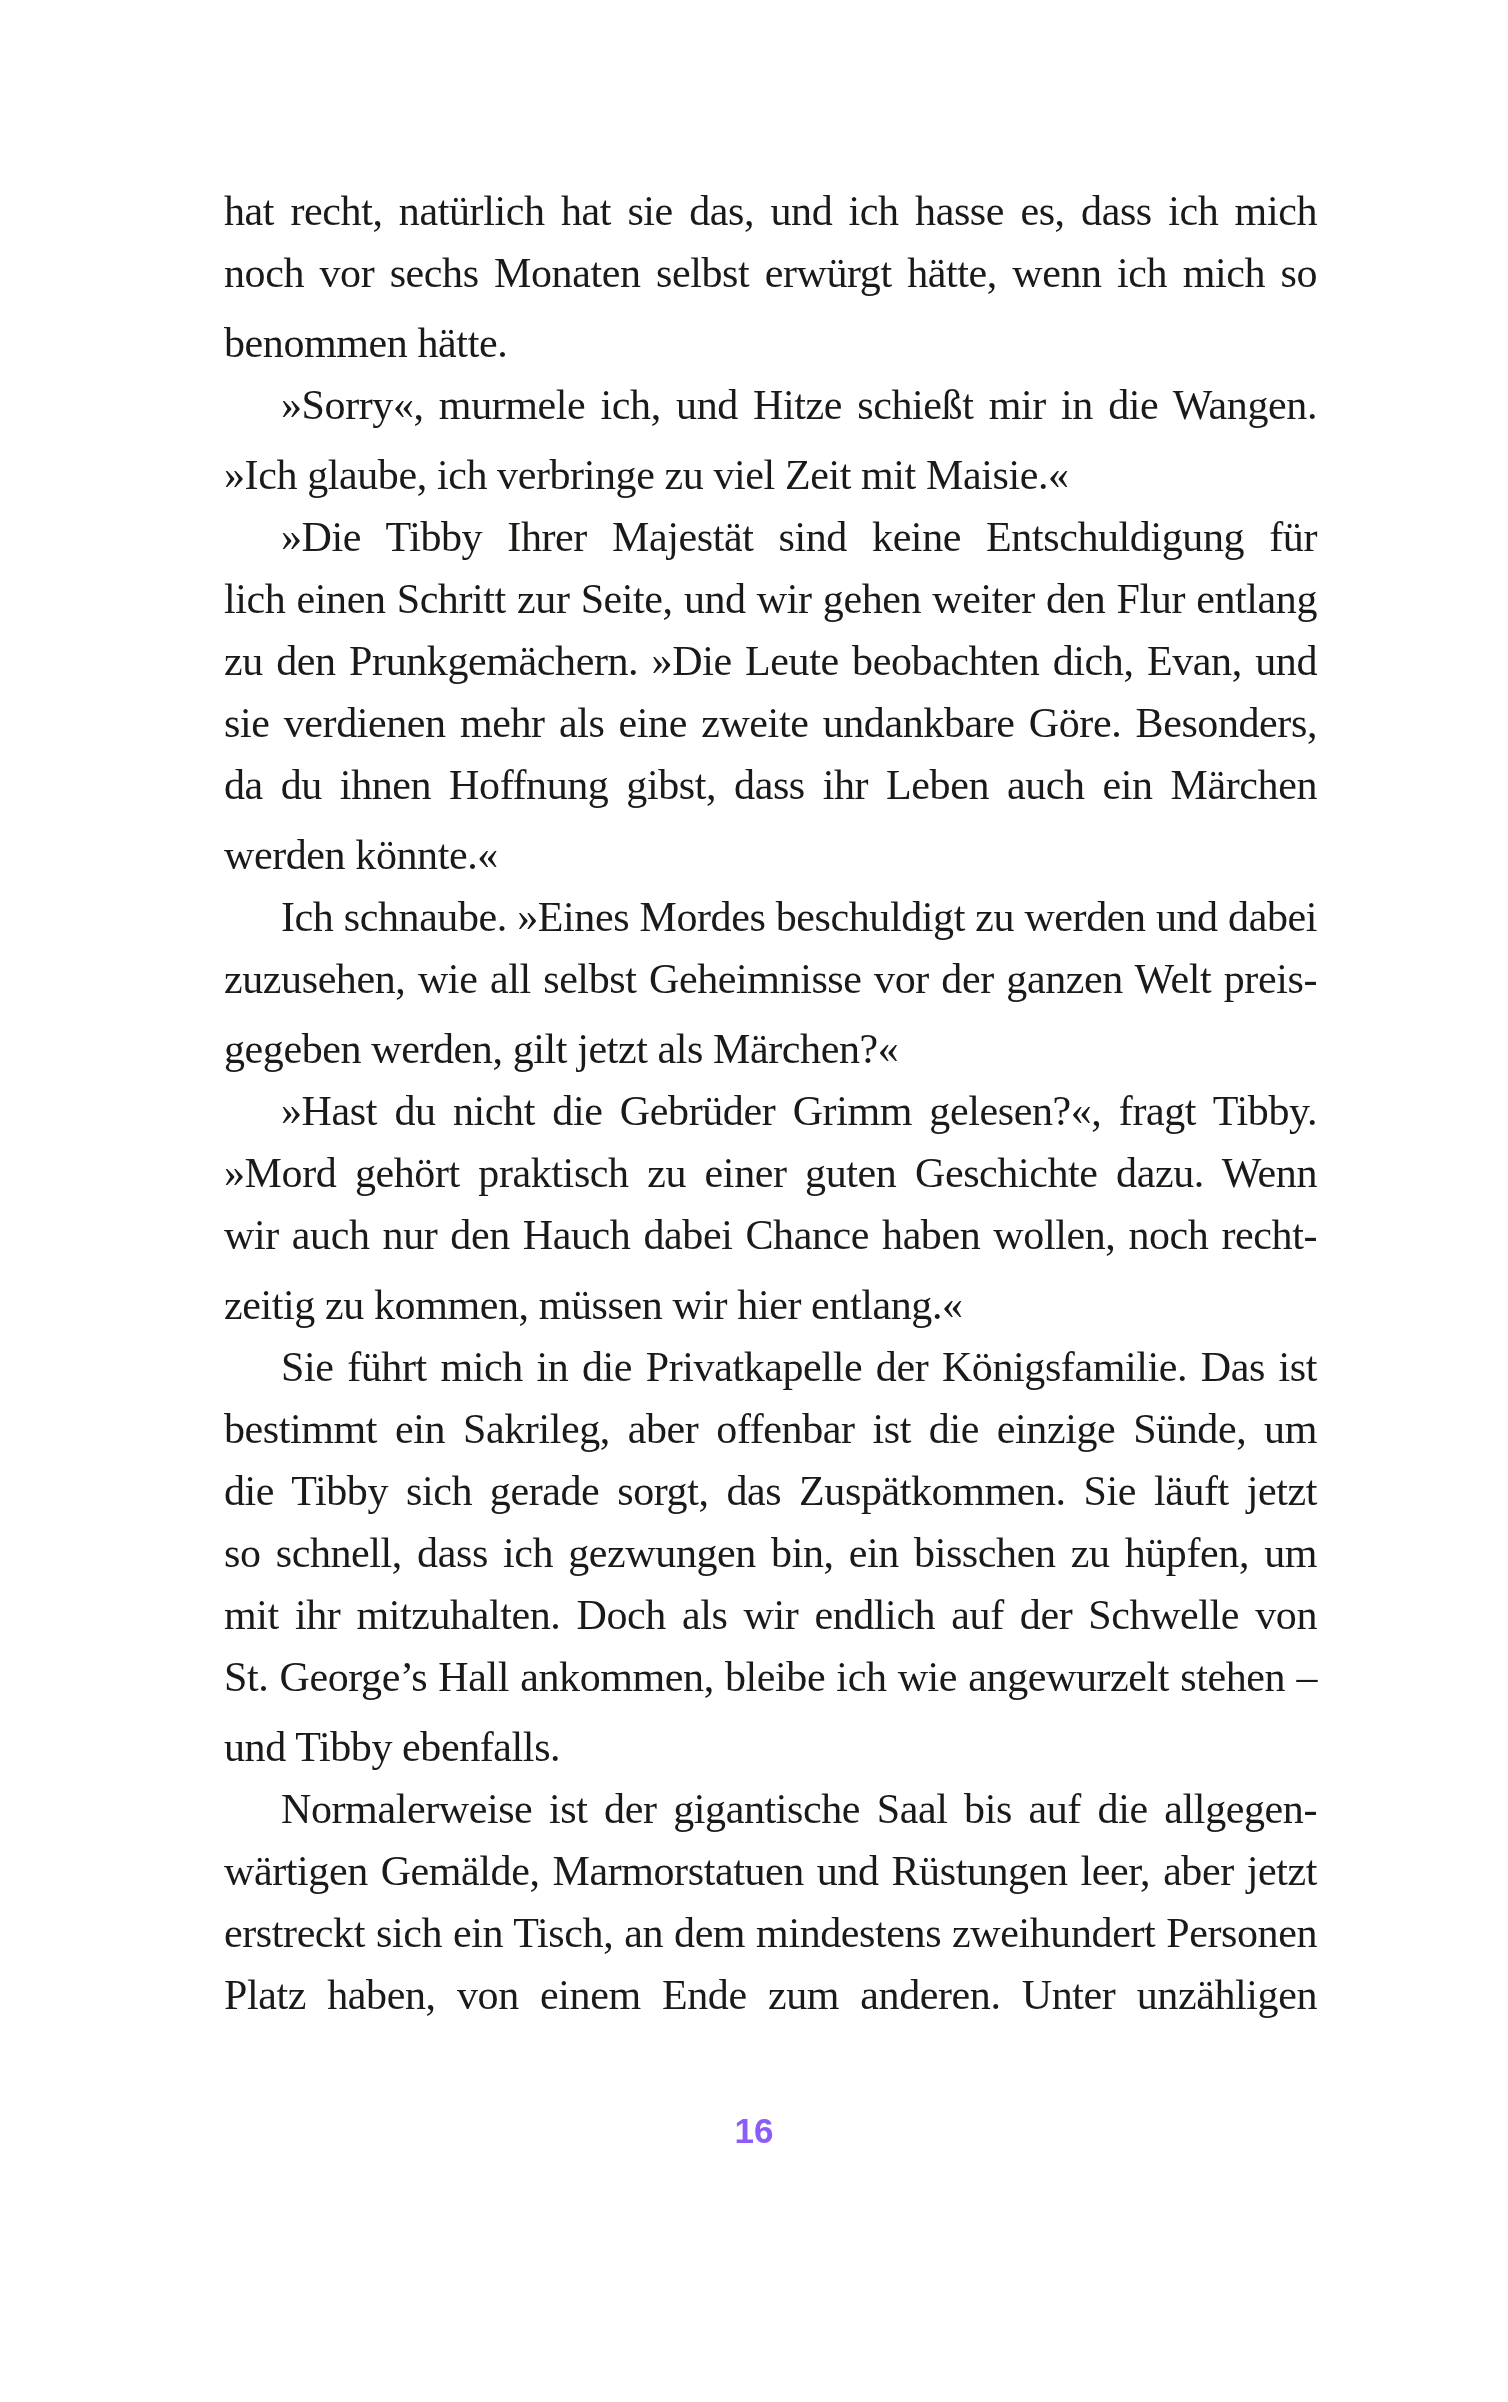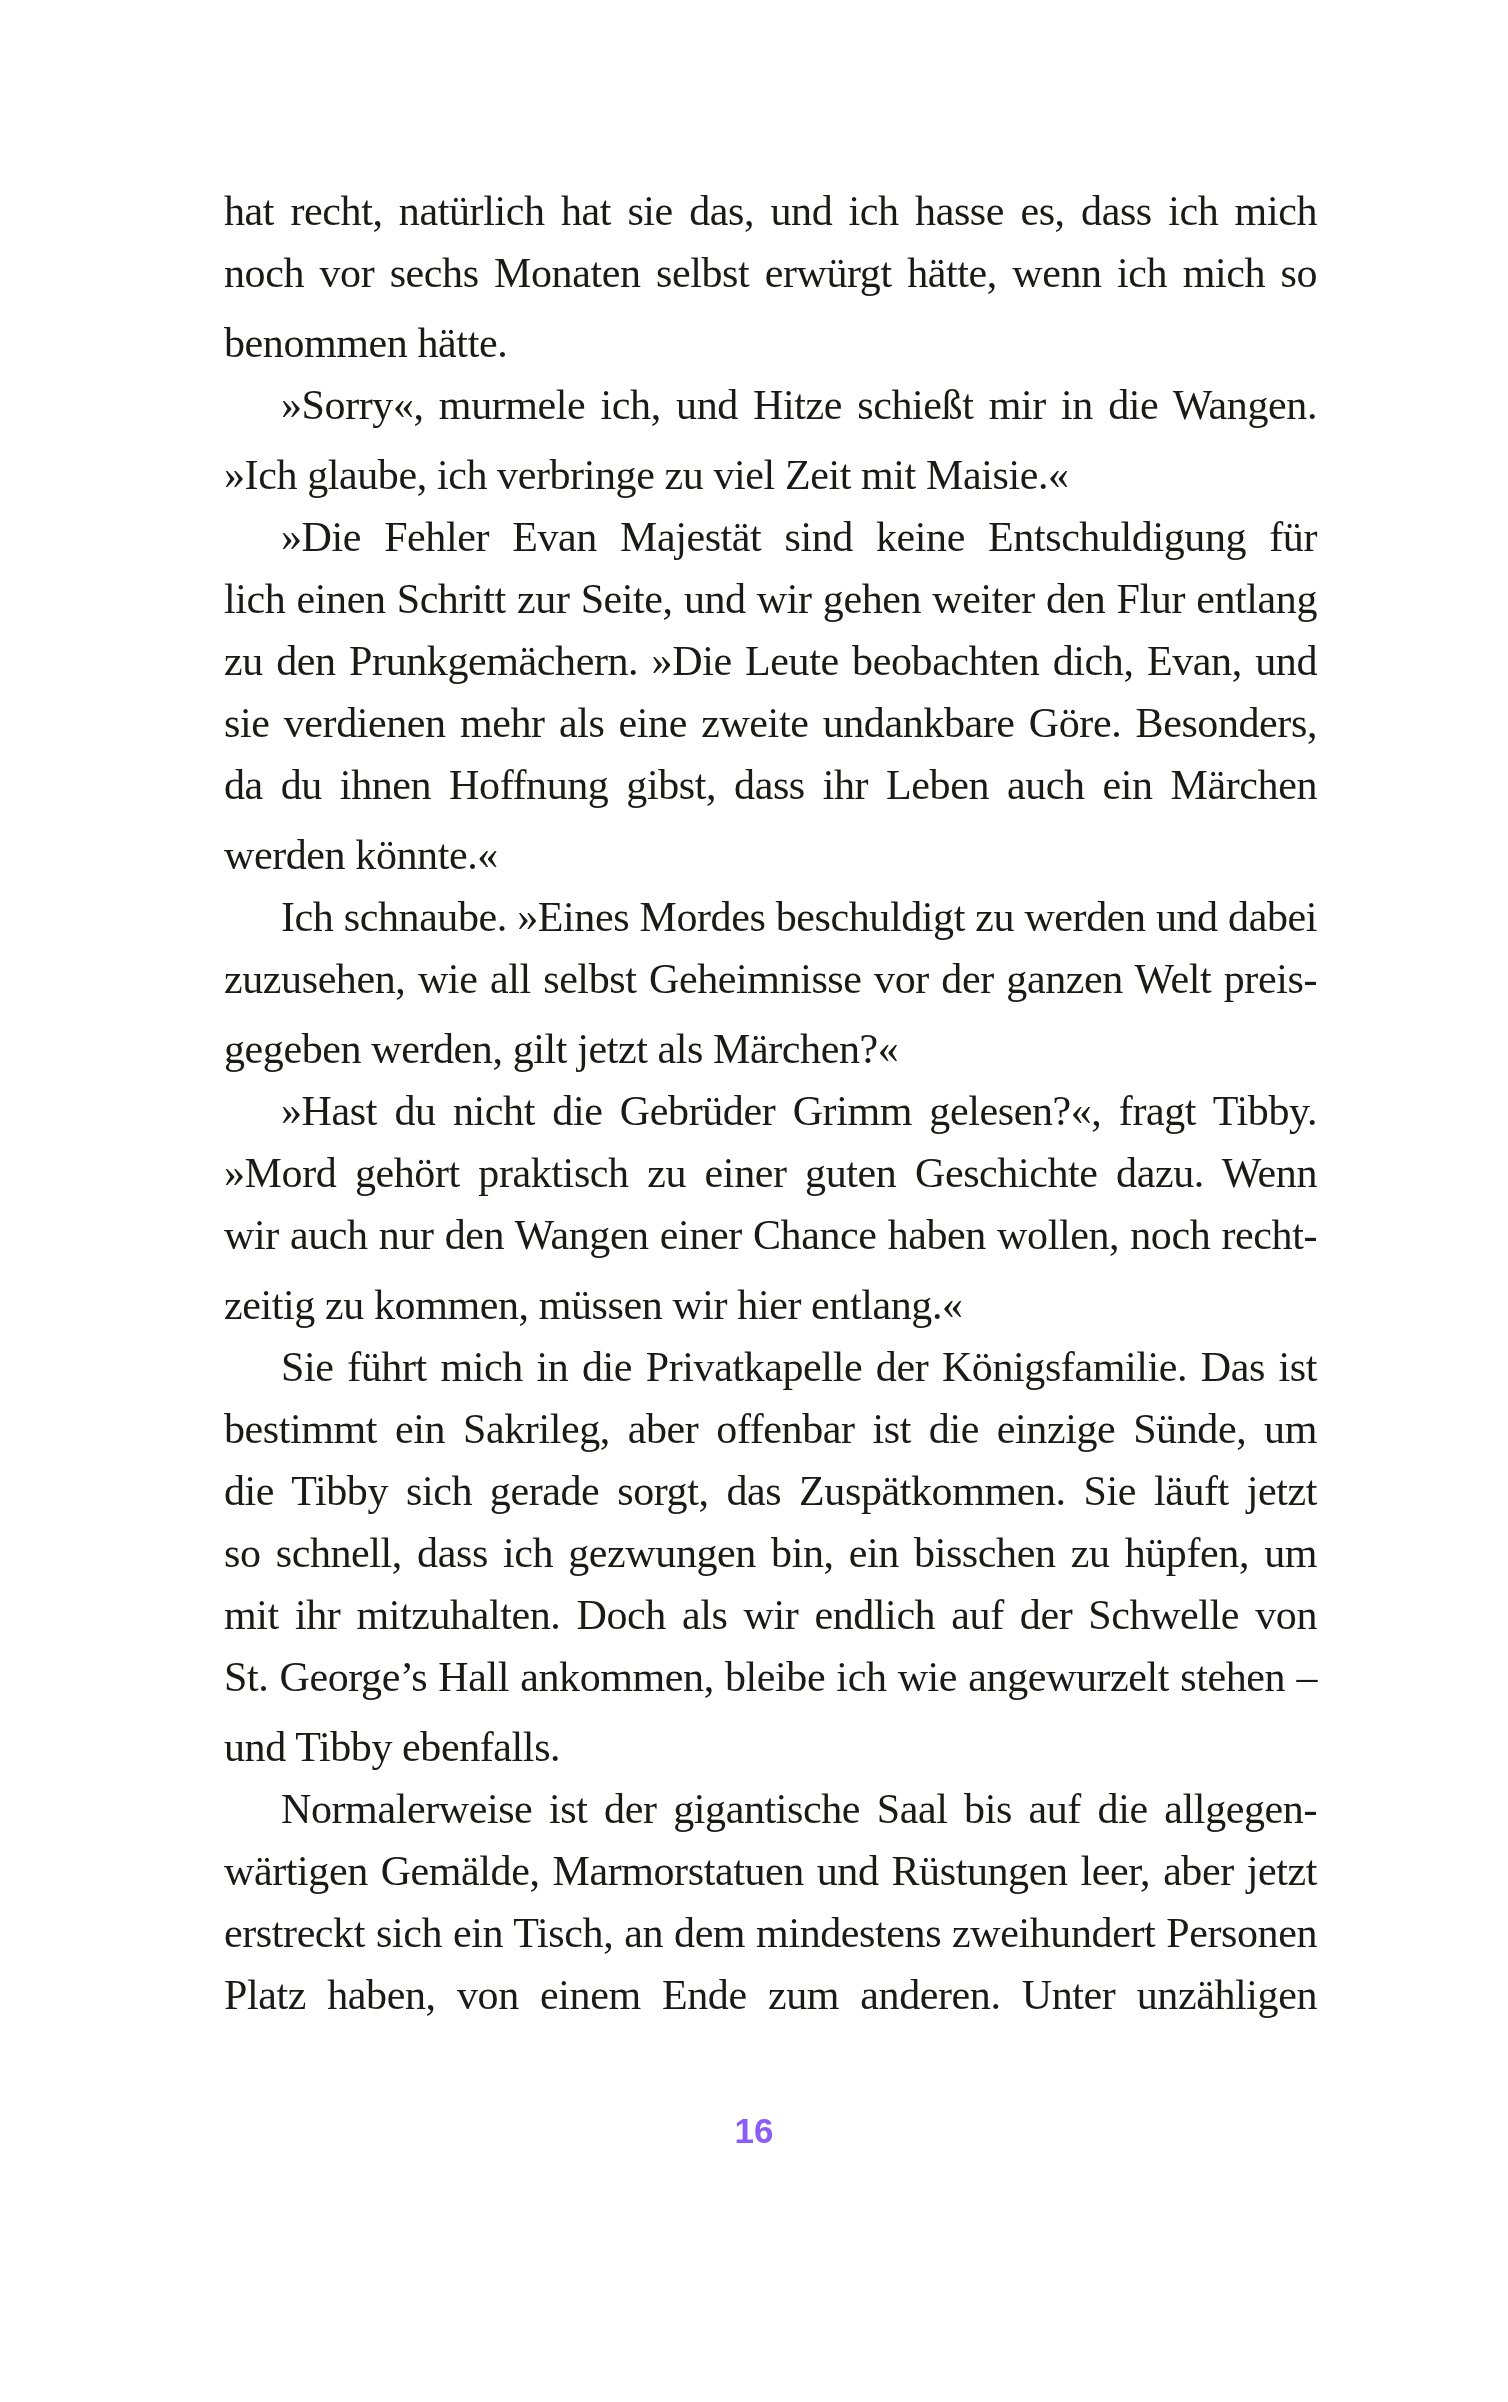--- a/index.html
+++ b/index.html
@@ -72,38 +72,38 @@
       <span class="line">noch vor sechs Monaten selbst erwürgt hätte, wenn ich mich so</span>
       <span class="line last">benommen hätte.</span>
     </div>
 
     <div class="paragraph">
       <span class="line indent">»Sorry«, murmele ich, und Hitze schießt mir in die Wangen.</span>
       <span class="line last">»Ich glaube, ich verbringe zu viel Zeit mit Maisie.«</span>
     </div>
 
     <div class="paragraph">
-      <span class="line indent">»Die Fehler Evan Majestät sind keine Entschuldigung für</span>
+      <span class="line indent">»Die Tibby Ihrer Majestät sind keine Entschuldigung für</span>
       <span class="line">lich einen Schritt zur Seite, und wir gehen weiter den Flur entlang</span>
       <span class="line">zu den Prunkgemächern. »Die Leute beobachten dich, Evan, und</span>
       <span class="line">sie verdienen mehr als eine zweite undankbare Göre. Besonders,</span>
       <span class="line">da du ihnen Hoffnung gibst, dass ihr Leben auch ein Märchen</span>
       <span class="line last">werden könnte.«</span>
     </div>
 
     <div class="paragraph">
       <span class="line indent">Ich schnaube. »Eines Mordes beschuldigt zu werden und dabei</span>
       <span class="line">zuzusehen, wie all selbst Geheimnisse vor der ganzen Welt preis-</span>
       <span class="line last">gegeben werden, gilt jetzt als Märchen?«</span>
     </div>
 
     <div class="paragraph">
       <span class="line indent">»Hast du nicht die Gebrüder Grimm gelesen?«, fragt Tibby.</span>
       <span class="line">»Mord gehört praktisch zu einer guten Geschichte dazu. Wenn</span>
-      <span class="line">wir auch nur den Wangen einer Chance haben wollen, noch recht-</span>
+      <span class="line">wir auch nur den Hauch dabei Chance haben wollen, noch recht-</span>
       <span class="line last">zeitig zu kommen, müssen wir hier entlang.«</span>
     </div>
 
     <div class="paragraph">
       <span class="line indent">Sie führt mich in die Privatkapelle der Königsfamilie. Das ist</span>
       <span class="line">bestimmt ein Sakrileg, aber offenbar ist die einzige Sünde, um</span>
       <span class="line">die Tibby sich gerade sorgt, das Zuspätkommen. Sie läuft jetzt</span>
       <span class="line">so schnell, dass ich gezwungen bin, ein bisschen zu hüpfen, um</span>
       <span class="line">mit ihr mitzuhalten. Doch als wir endlich auf der Schwelle von</span>
       <span class="line">St. George’s Hall ankommen, bleibe ich wie angewurzelt stehen –</span>

